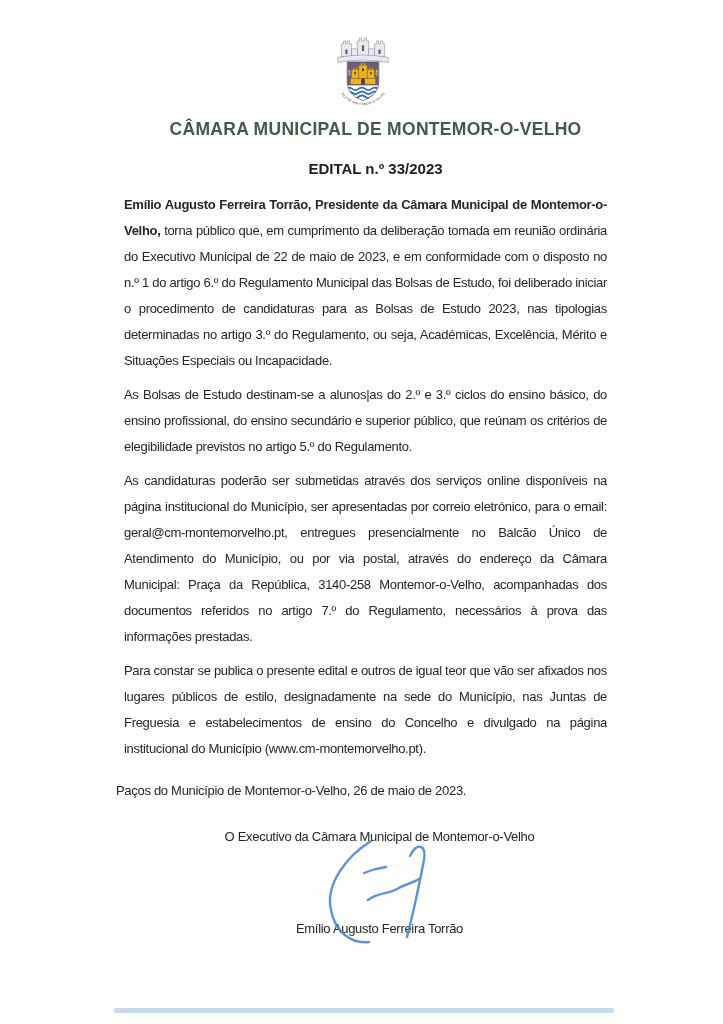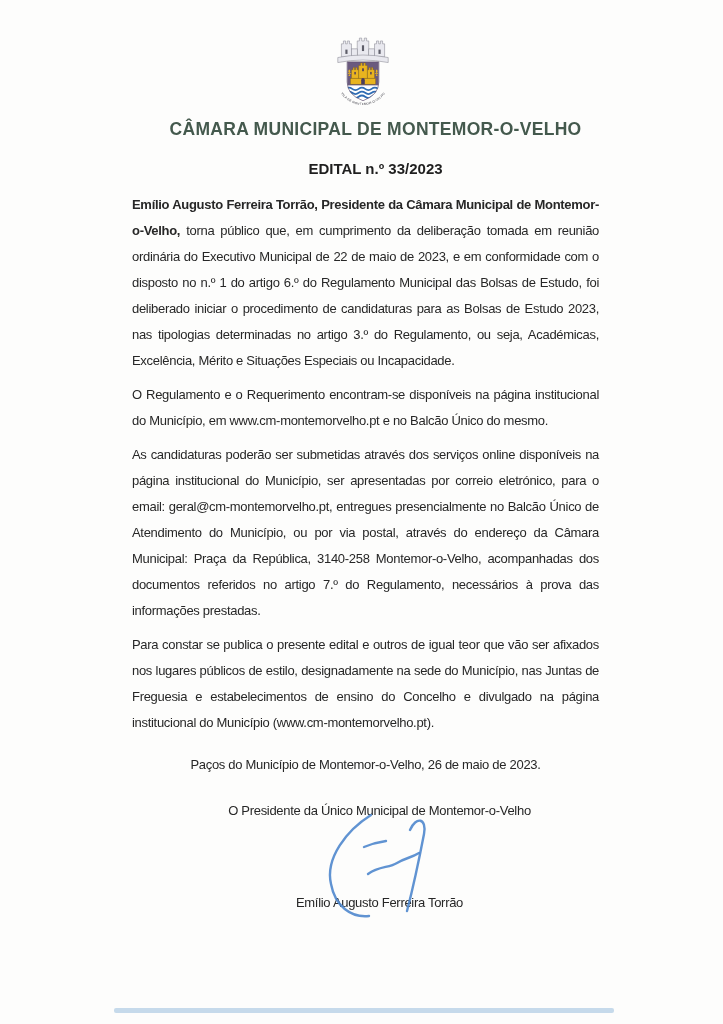--- a/index.html
+++ b/index.html
@@ -18,25 +18,25 @@
     color:var(--title-green,#44594d);
   }
   .doc-subtitle{
     position:absolute;left:14px;top:160px;width:723px;margin:0;
     text-align:center;font-size:15px;font-weight:bold;color:#1f1f1f;
   }
   .doc{
     position:absolute;left:116px;top:192px;width:499px;
     font-size:13px;line-height:26px;letter-spacing:-.3px;
   }
-  .para{margin:0 16px 8px;text-align:justify;text-align-last:left;}
+  .para{margin:0 8px 8px;text-align:justify;text-align-last:left;}
   .para .b{font-weight:bold;}
   .para .i{}
   .para .u{}
-  .place-date{margin:16px 0 0;text-align:center;}
+  .place-date{margin:16px 0 0;text-align:left;}
   .sig-block{position:relative;left:14px;margin-top:20px;text-align:center;}
   .sig-title{margin:0;}
   .signature{display:block;margin:-16px auto -30px;width:126px;height:112px;position:relative;}
   .signature path{fill:none;stroke:var(--signature-blue,#4f87cd);stroke-width:2.4;stroke-linecap:round;opacity:.9;}
   .sig-name{margin:0;}
   .bottom-bar{
     position:absolute;left:114px;top:1008px;width:500px;height:5px;
     background:var(--bottom-bar-blue,#bcd3e8);border-radius:2px;opacity:.85;
   }
   .crest .silver{fill:var(--crown-silver,#e9e9ef);stroke:#8b8b96;stroke-width:.8;}
@@ -107,26 +107,26 @@
       <textPath href="#crestArc" startOffset="50%" text-anchor="middle">VILA DE MONTEMOR-O-VELHO</textPath>
     </text>
   </svg>
 
   <h1 class="doc-title">CÂMARA MUNICIPAL DE MONTEMOR-O-VELHO</h1>
   <h2 class="doc-subtitle">EDITAL n.º 33/2023</h2>
 
   <div class="doc">
 
   <p class="para"><span class="b">Emílio Augusto Ferreira Torrão, Presidente da Câmara Municipal de Montemor-o-Velho,</span><span> torna público que, em cumprimento da deliberação tomada em reunião ordinária do Executivo Municipal de 22 de maio de 2023, e em conformidade com o disposto no n.º 1 do artigo 6.º do Regulamento Municipal das Bolsas de Estudo, foi deliberado iniciar o procedimento de candidaturas para as Bolsas de Estudo 2023, nas tipologias determinadas no artigo 3.º do Regulamento, ou seja, Académicas, Excelência, Mérito e Situações Especiais ou Incapacidade.</span></p>
-      <p class="para"><span>O Regulamento e o Requerimento encontram-se disponíveis na página institucional do Município, em </span><span>www.cm-montemorvelho.pt</span><span> e no Balcão Único do mesmo.</span></p>
+      <p class="para"><span>As Bolsas de Estudo destinam-se a alunos|as do 2.º e 3.º ciclos do ensino básico, do ensino profissional, do ensino secundário e superior público, que reúnam os critérios de elegibilidade previstos no artigo 5.º do Regulamento.</span></p>
       <p class="para"><span>As candidaturas poderão ser submetidas através dos serviços </span><span class="i">online</span><span> disponíveis na página institucional do Município, ser apresentadas por correio eletrónico, para o email: </span><span class="u">geral@cm-montemorvelho.pt</span><span>, entregues presencialmente no Balcão Único de Atendimento do Município, ou por via postal, através do endereço da Câmara Municipal: Praça da República, 3140-258 Montemor-o-Velho, acompanhadas dos documentos referidos no artigo 7.º do Regulamento, necessários à prova das informações prestadas.</span></p>
       <p class="para"><span>Para constar se publica o presente edital e outros de igual teor que vão ser afixados nos lugares públicos de estilo, designadamente na sede do Município, nas Juntas de Freguesia e estabelecimentos de ensino do Concelho e divulgado na página institucional do Município (</span><span>www.cm-montemorvelho.pt</span><span>).</span></p>
       <p class="place-date">Paços do Município de Montemor-o-Velho, 26 de maio de 2023.</p>
       <div class="sig-block">
-        <p class="sig-title">O Presidente da Único Municipal de Montemor-o-Velho</p>
+        <p class="sig-title">O Executivo da Câmara Municipal de Montemor-o-Velho</p>
         <svg class="signature" viewBox="0 0 126 112" aria-hidden="true">
           <path d="M54,7 C30,22 8,50 14,76 C18,98 34,110 52,108"></path>
           <path d="M47,39 C54,36 62,34 69,33"></path>
           <path d="M51,66 C62,58 72,60 80,55 C88,50 94,50 102,45"></path>
           <path d="M93,22 C99,8 110,10 107,26 C102,52 96,80 90,103"></path>
         </svg>
         <p class="sig-name">Emílio Augusto Ferreira Torrão</p>
       </div>
     </div>
 

